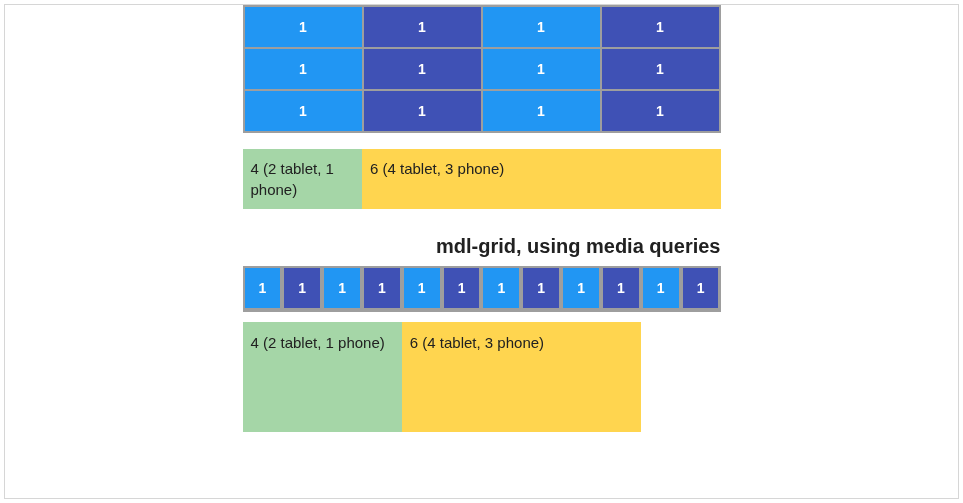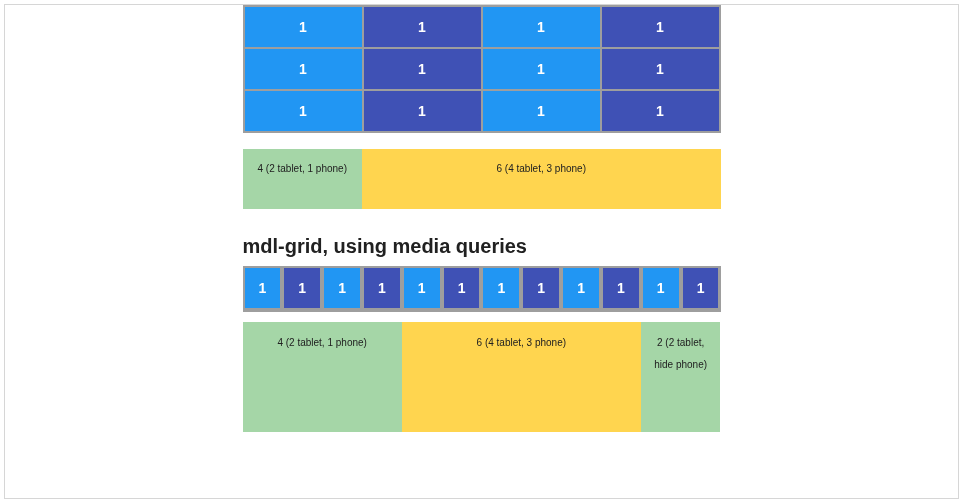--- a/index.html
+++ b/index.html
@@ -13,34 +13,34 @@
     border: 1px solid var(--page-border, #d6d6d6);
     background: var(--page-bg, #ffffff);
     overflow: hidden;
   }
   .content { width: 478px; margin: 0 auto; }
   .section-title {
     font-size: 20px; line-height: 24px; font-weight: bold;
     color: var(--title-text, #212121); margin: 0;
   }
   #title-1 { margin: 24px 0 10px; }
-  #title-2 { margin: 25px 0 8px; }
+  #title-2 { margin: 25px 0 8px; text-align: right; }
   .unit-grid { background: var(--grid-chrome, #9e9e9e); display: grid; }
   .unit-grid.first  { padding: 2px; gap: 2px; grid-auto-rows: 40px; margin-bottom: 16px; }
   .unit-grid.second { padding: 2px 2px 4px; gap: 4px; grid-auto-rows: 40px; margin-bottom: 10px; }
   .unit-cell {
     display: flex; align-items: center; justify-content: center;
     color: var(--unit-text, #ffffff); font-size: 14px; font-weight: bold;
   }
   .span-row { display: flex; align-items: stretch; }
   .row-1 { min-height: 60px; }
   .row-2 { min-height: 110px; }
   .span-cell {
-    padding: 9px 8px; text-align: center;
-    font-size: 10px; line-height: 21px;
+    padding: 9px 8px; 
+    font-size: 15px; line-height: 21px;
     color: var(--span-text, #212121);
   }
   .row-2 .span-cell { padding-top: 10px; line-height: 22px; }
 </style>
 </head>
 <body>
 
 <div class="frame">
   <div class="content">
 
@@ -78,17 +78,16 @@
         <div class="unit-cell" style="background: rgb(63, 81, 181);">1</div>
         <div class="unit-cell" style="background: rgb(33, 150, 243);">1</div>
         <div class="unit-cell" style="background: rgb(63, 81, 181);">1</div>
         <div class="unit-cell" style="background: rgb(33, 150, 243);">1</div>
         <div class="unit-cell" style="background: rgb(63, 81, 181);">1</div>
       </div>
 
     <div class="span-row row-2">
       <div class="span-cell" style="width: 33.33%; background: rgb(165, 214, 167);">4 (2 tablet, 1 phone)</div>
       <div class="span-cell" style="width: 50%; background: rgb(255, 213, 79);">6 (4 tablet, 3 phone)</div>
-      <div class="span-cell" style="width: 16.67%; background: rgb(165, 214, 167);">2 (2 tablet, hide phone)</div>
     </div>
 
   </div>
 </div>
 
 </body></html>

